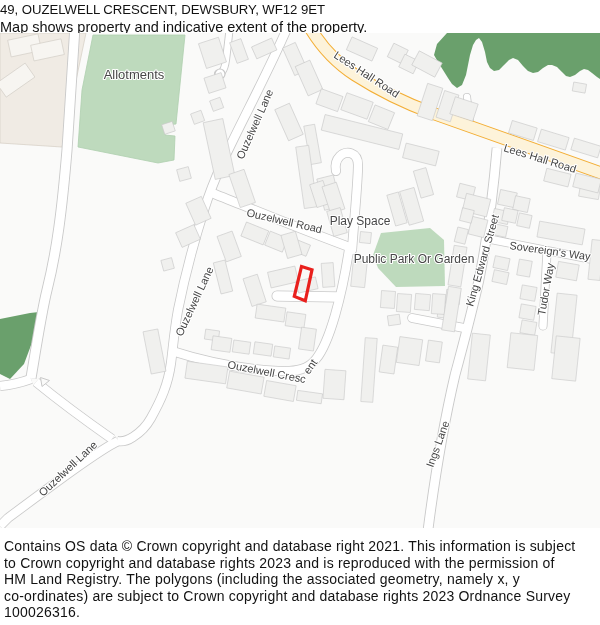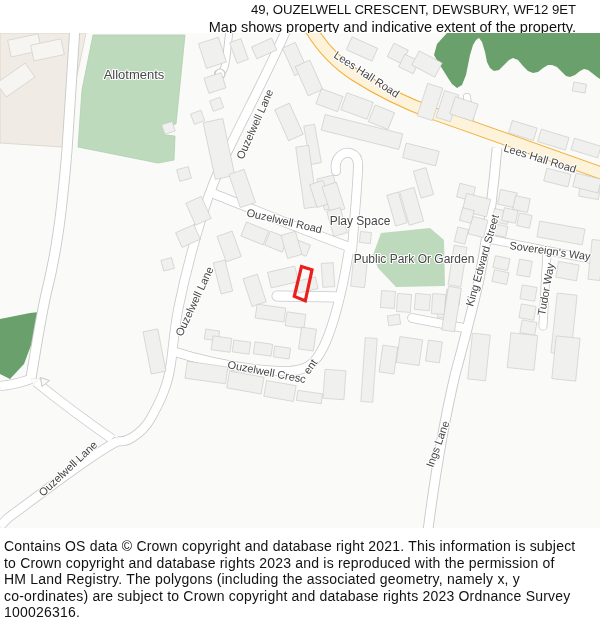--- a/index.html
+++ b/index.html
@@ -1,17 +1,17 @@
 <!DOCTYPE html>
 <html><head>
 <meta charset="utf-8">
 <style>
   html,body{margin:0;padding:0;background:#ffffff;width:600px;height:625px;overflow:hidden;}
   body{font-family:"Liberation Sans", sans-serif;position:relative;}
-  .hdr{position:absolute;left:0;width:576px;text-align:right;color:#121212;}
+  .hdr{position:absolute;left:0;width:576px;text-align:left;color:#121212;}
   .ftr{position:absolute;left:4px;top:538px;width:594px;color:#121212;font-size:14px;line-height:16.5px;letter-spacing:0.2px;}
 </style>
 </head>
 <body>
 
 <div class="hdr" style="top:2px;font-size:13.2px;letter-spacing:-0.05px;">49, OUZELWELL CRESCENT, DEWSBURY, WF12 9ET</div>
 
 <div class="hdr" style="top:19px;font-size:14.5px;">Map shows property and indicative extent of the property.</div>
 
 <svg width="600" height="625" viewBox="0 0 600 625" style="position:absolute;top:0;left:0;">

